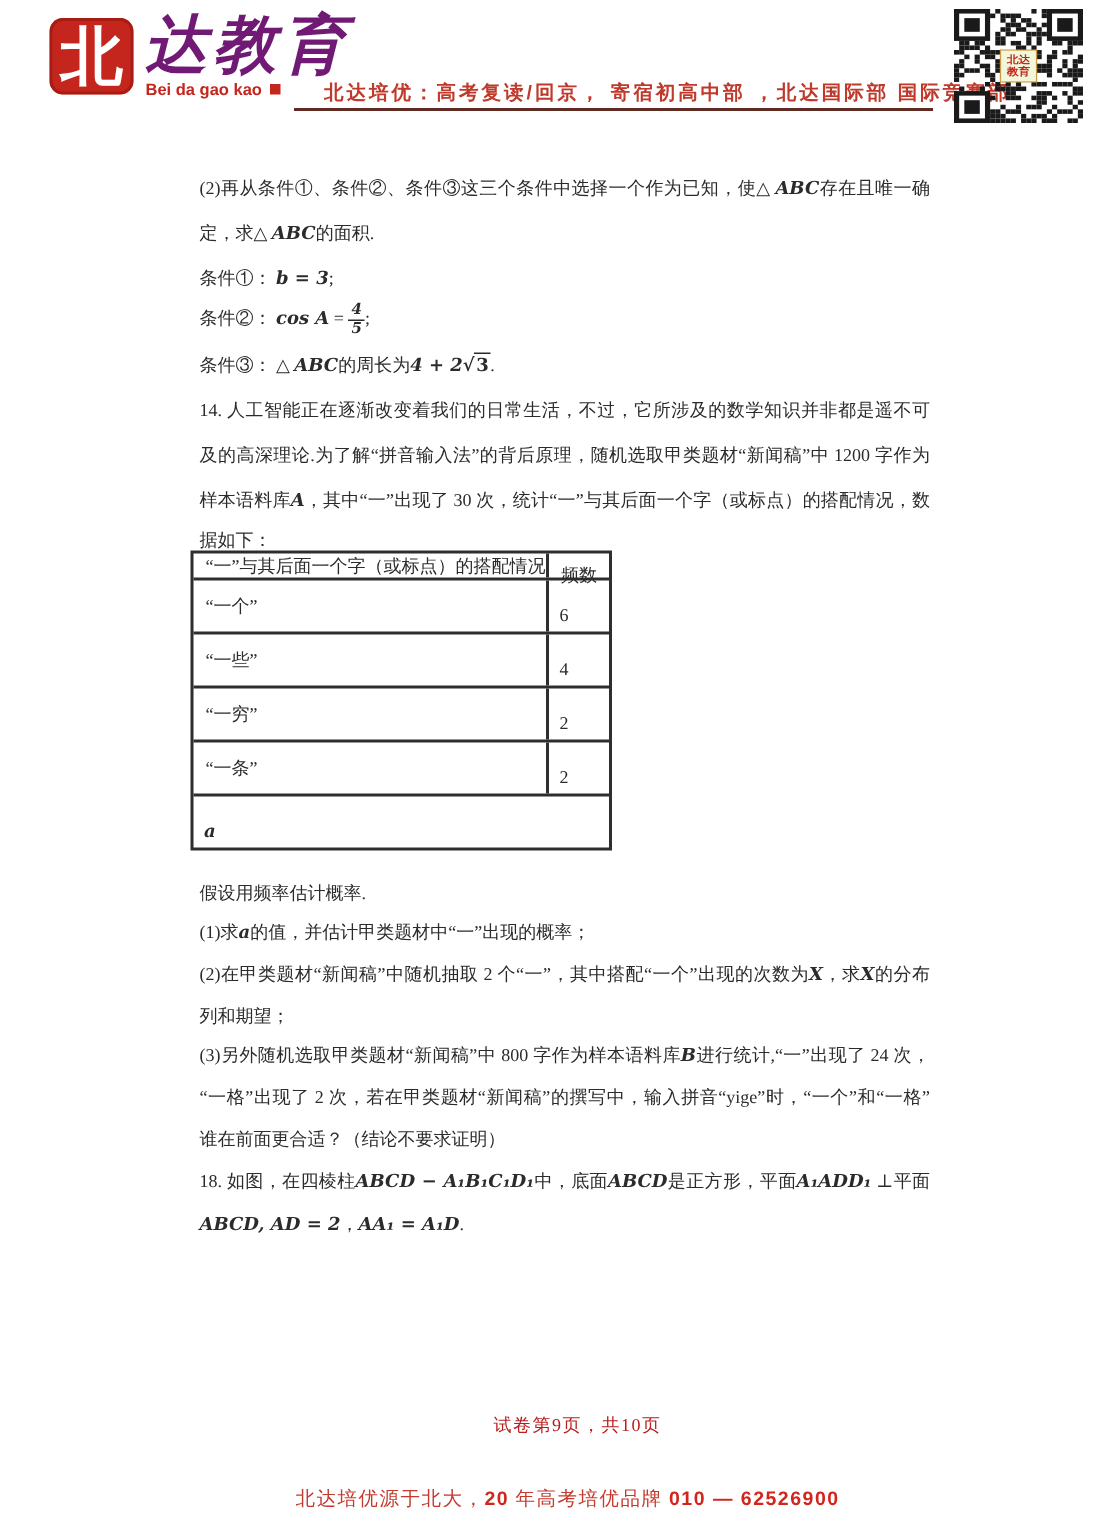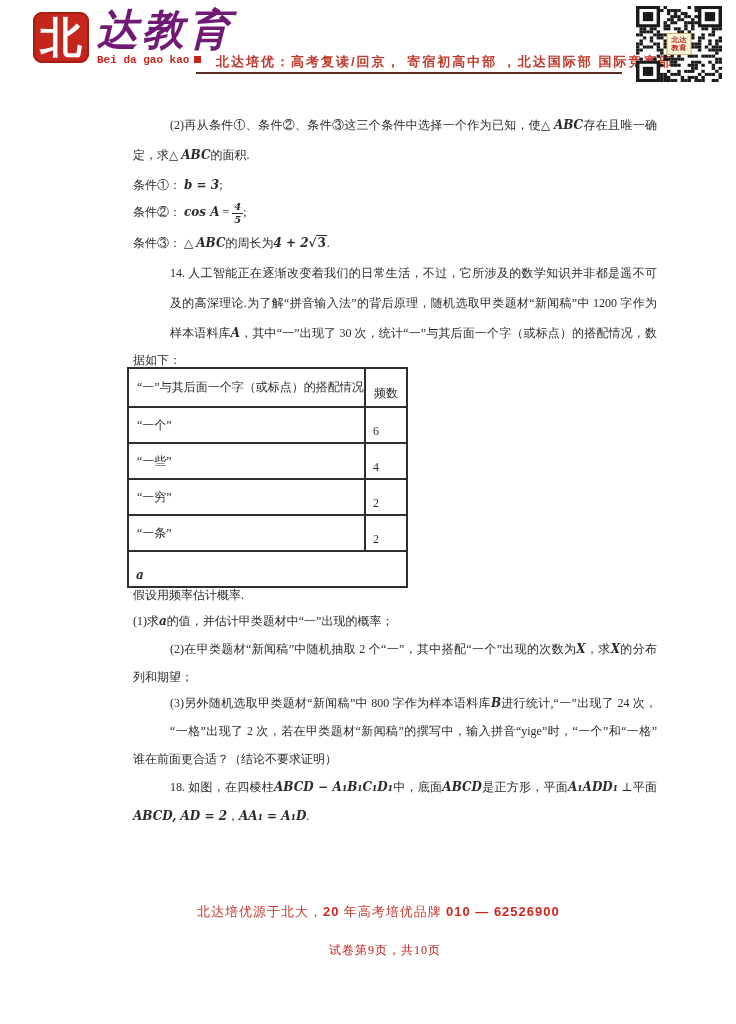--- a/index.html
+++ b/index.html
@@ -7,53 +7,53 @@
         font-family:"Liberation Serif","DejaVu Serif",serif;color:#2b2b2b;}
 
   
   .seal{position:absolute;left:33px;top:12px;width:56px;height:51px;background:#c4261d;
         border-radius:9px;display:flex;align-items:center;justify-content:center;
         color:#fff;font-size:42px;font-weight:bold;font-family:"DejaVu Serif",serif;
         box-shadow:inset 0 0 0 2px #a81c14;}
   .brand-script{position:absolute;left:96px;top:2px;font-size:42px;font-weight:bold;font-style:italic;
         color:#701a75;letter-spacing:4px;font-family:"DejaVu Serif",serif;white-space:nowrap;}
   .brand-sub{position:absolute;left:97px;top:54px;font-size:11px;font-weight:bold;color:#c4261d;
-        font-family:Liberation Mono, monospace;}
+        font-family:Liberation Sans, sans-serif;}
   .brand-sub .sq{display:inline-block;width:7px;height:7px;background:#c4261d;margin-left:5px;}
   .tagline{position:absolute;left:216px;top:53px;font-size:13px;font-weight:bold;color:#bf3a2b;
         letter-spacing:2px;font-family:"Liberation Sans",sans-serif;white-space:nowrap;}
   .header-rule{position:absolute;left:196px;top:72px;width:426px;height:2px;background:#5f2a22;}
   .qr{position:absolute;left:636px;top:6px;width:86px;height:76px;}
   .qr svg{width:100%;height:100%;}
 
   
   .content{position:absolute;left:133px;top:0;width:487px;}
   .line{position:absolute;left:0;width:487px;font-size:12px;line-height:20px;color:#2b2b2b;}
-  .jl{text-align:justify;text-align-last:justify;margin-left:37px;}
+  .jl{text-align:justify;text-align-last:justify;}
   .m{font-family:"DejaVu Serif",serif;font-style:italic;font-weight:bold;}
   .rad{border-top:1.5px solid #2b2b2b;padding:0 1px;font-family:"DejaVu Serif",serif;font-weight:bold;}
   .frac{display:inline-block;vertical-align:middle;text-align:center;
         font-family:"DejaVu Serif",serif;font-style:italic;font-weight:bold;
         font-size:10px;line-height:1.15;}
   .frac .fn{display:block;border-bottom:1px solid #2b2b2b;padding:0 2px;}
   .frac .fd{display:block;padding:0 2px;}
 
   
   .qtable{position:absolute;left:127px;top:367px;width:277px;border:2px solid #2e2e2e;
         background:#fff;}
   .trow{display:flex;height:34px;border-top:2px solid #2e2e2e;}
-  .trow.head{height:37px;border-top:none;border-radius:13px;}
+  .trow.head{height:16px;border-top:none;border-radius:13px;}
   .tc1{width:237px;border-right:2px solid #2e2e2e;display:flex;align-items:center;
         padding-left:8px;font-size:12px;box-sizing:border-box;}
   .tc2{flex:1;display:flex;align-items:center;padding-left:7px;font-size:12px;margin-top:12px;}
   .trow.head .tc2{padding-left:0;justify-content:center;}
   .tc2.math{font-family:"DejaVu Serif",serif;font-style:italic;font-weight:bold;}
 
   
-  .footer-red{position:absolute;left:197px;top:903px;font-size:13px;color:#c43a2e;
+  .footer-red{position:absolute;left:197px;top:990px;font-size:13px;color:#c43a2e;
         letter-spacing:1px;white-space:nowrap;font-family:"Liberation Serif",serif;text-align:center;}
   .footer-red b{color:#d2251c;font-family:"Liberation Sans",sans-serif;font-size:13px;}
   .footer-page{position:absolute;left:329px;top:942px;font-size:12px;color:#b91c1c;
         letter-spacing:1px;font-family:"Liberation Serif",serif;}
 </style>
 </head>
 <body>
 
 <div class="page">
 

